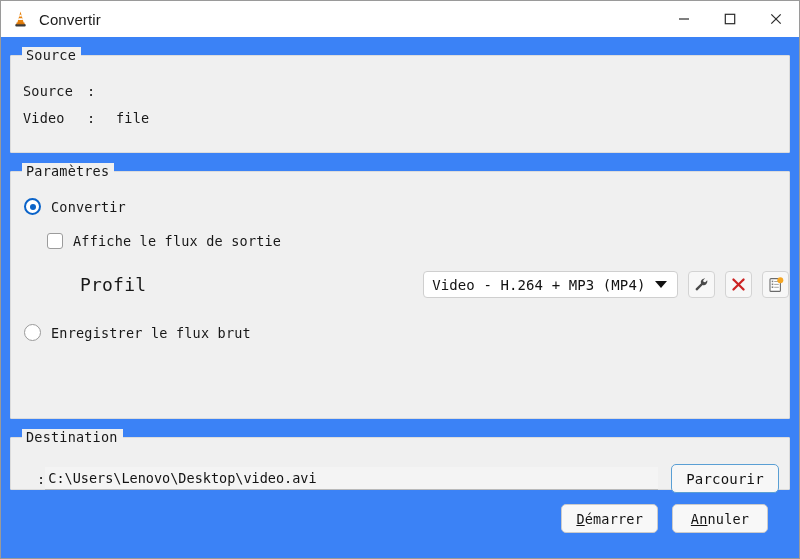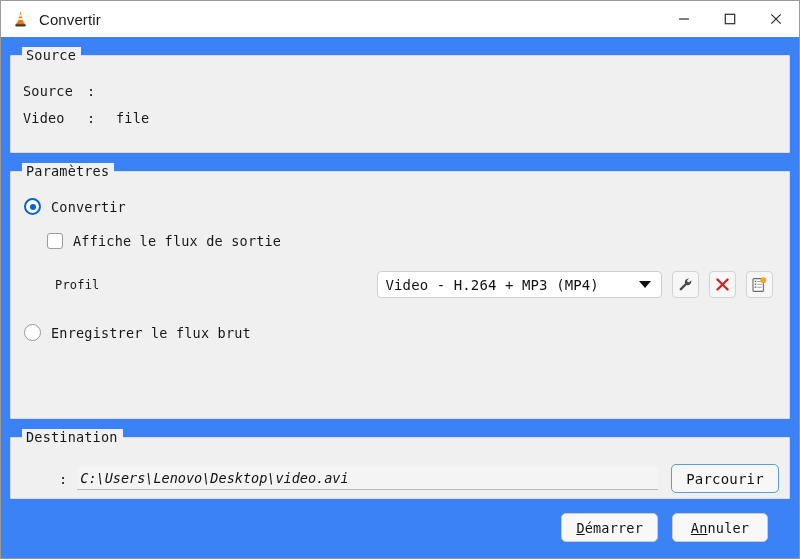--- a/index.html
+++ b/index.html
@@ -218,23 +218,24 @@
     letter-spacing: 0.2px;
   }
 
   .profile-row {
     display: flex;
     align-items: center;
     margin-top: 22px;
     padding-left: 44px;
   }
   .profile-label {
-    font-size: 12px;
-    color: #181818;
-    letter-spacing: 0.2px;
+    font-size: 18px;
+    color: #181818;
+    letter-spacing: 0.2px;
+    margin-left: 25px;
   }
   .combo {
     margin-left: 277px;
     width: 285px;
     height: 27px;
     background: #ffffff;
     border: 1px solid #cfcfcf;
     border-radius: 4px;
     box-sizing: border-box;
     display: flex;
@@ -275,22 +276,21 @@
   }
   .icon-btn svg { display: block; }
 
   .radio-row-2 {
     margin-top: 26px;
   }
 
   
   .grp-dest {
     margin-top: 18px;
-    height: 62px;
-    padding-left: 22px;
+    height: 53px;
   }
   .dest-row {
     display: flex;
     align-items: center;
     margin-top: 26px;
     padding-left: 12px;
   }
   .dest-label {
     font-size: 13.5px;
     color: #181818;
@@ -301,24 +301,22 @@
     flex: 1 1 auto;
     height: 23px;
     background: #f4f4f4;
     border-bottom: 1px solid #b9b9b9;
     font-size: 13.5px;
     color: #121212;
     display: flex;
     align-items: center;
     padding: 0 3px;
     box-sizing: border-box;
-    margin-left: 10px;
     white-space: nowrap;
     overflow: hidden;
-    font-style: italic;
   }
   .browse-btn {
     flex: none;
     margin-left: 13px;
     margin-right: 10px;
     width: 108px;
     height: 29px;
     background: #f7f7f7;
     border: 1.5px solid #5a9fd4;
     border-radius: 5px;

